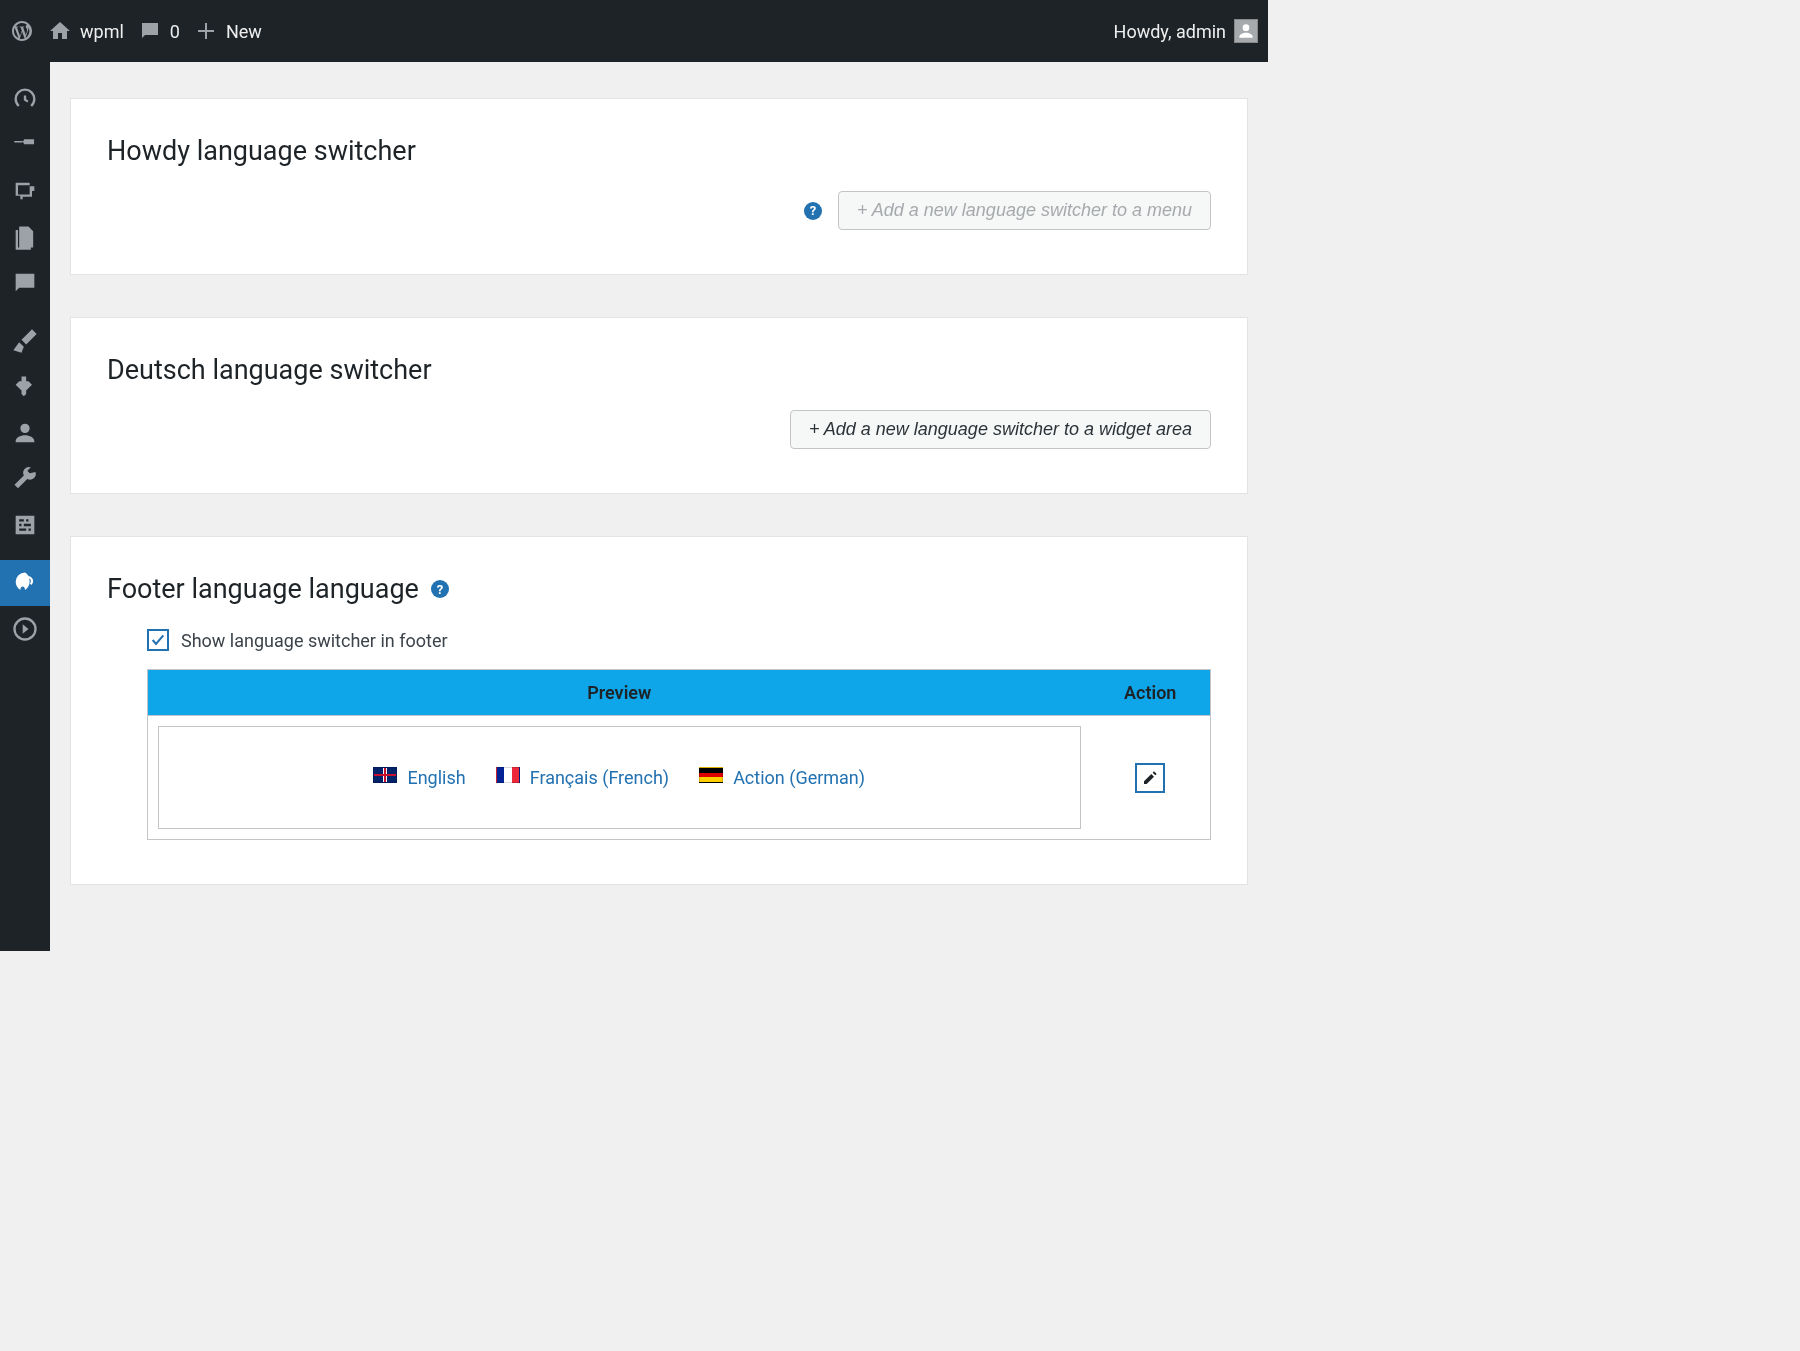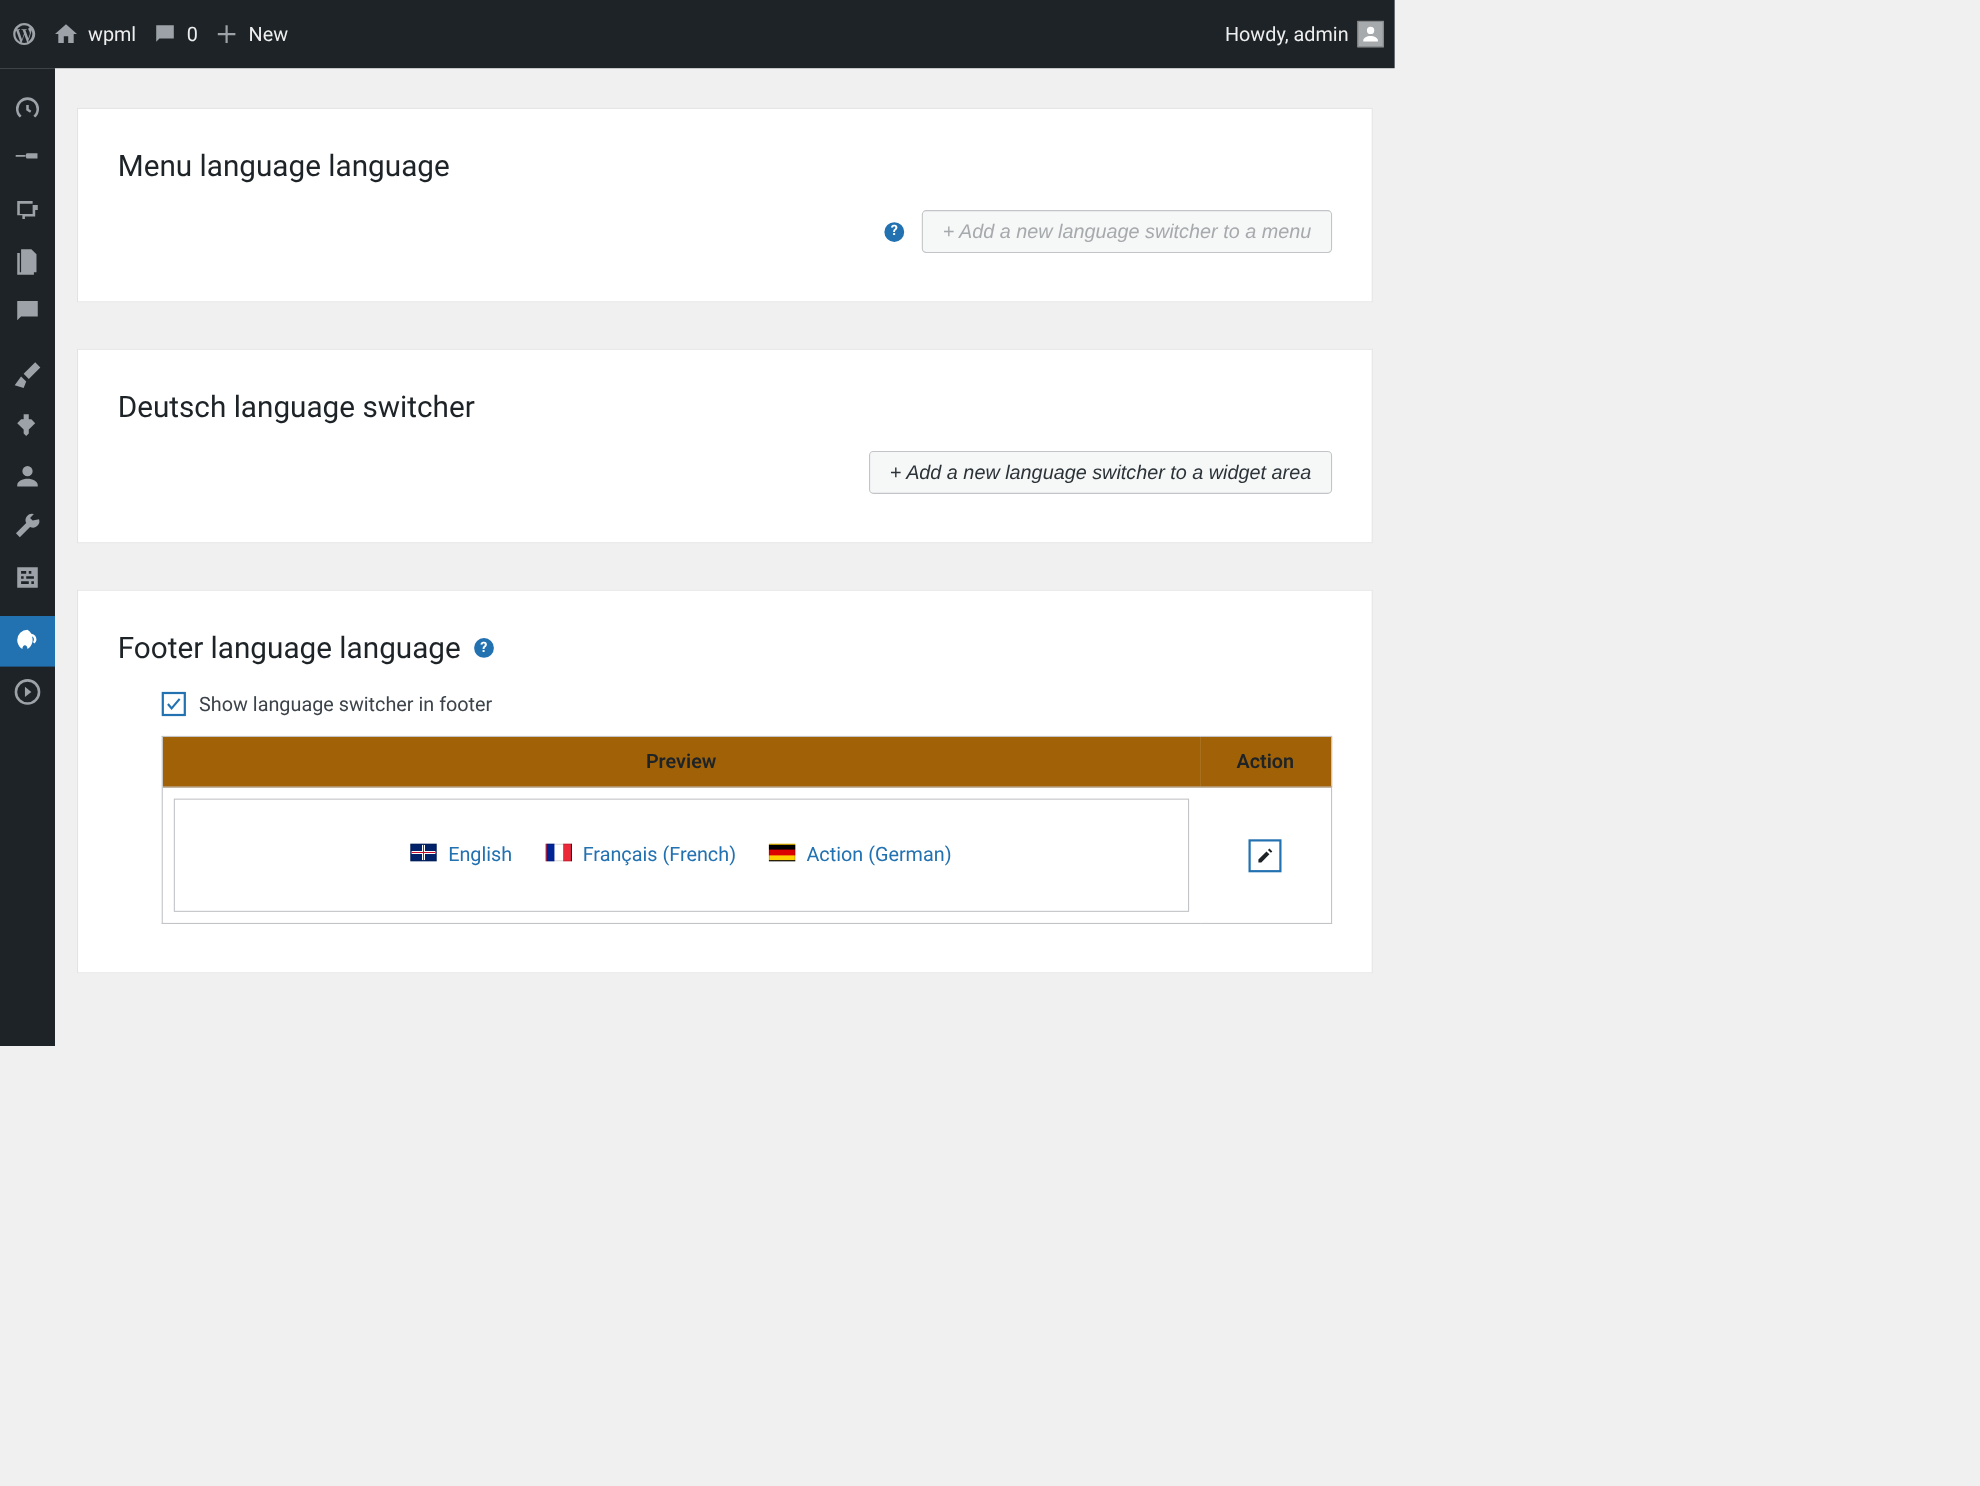--- a/index.html
+++ b/index.html
@@ -24,21 +24,21 @@
 .panel h2 { font-size: 27px; font-weight: 400; color: #1d2327; margin-bottom: 24px; display: flex; align-items: center; gap: 12px; }
 .panel .btnrow { display: flex; justify-content: flex-end; align-items: center; gap: 16px; }
 .helpicon { width: 18px; height: 18px; background: #2271b1; border-radius: 50%; color: #fff; font-size: 13px; font-weight: 700; display: flex; align-items: center; justify-content: center; cursor: pointer; }
 .helpicon.inline { display: inline-flex; vertical-align: middle; }
 .btn { border: 1px solid #c3c4c7; background: #f6f7f7; color: #2c3338; padding: 8px 18px; font-size: 18px; border-radius: 4px; cursor: pointer; font-style: italic; }
 .btn.disabled { color: #a7aaad; cursor: default; }
 .checkrow { display: flex; align-items: flex-end; gap: 12px; margin: 0 0 18px 40px; font-size: 18px; color: #3c434a; }
 .checkbox { width: 22px; height: 22px; border: 2px solid #2271b1; display: flex; align-items: center; justify-content: center; cursor: pointer; }
 .checkbox svg { width: 16px; height: 16px; fill: none; stroke: #2271b1; stroke-width: 3; }
 table.sw { width: calc(100% - 40px); margin-left: 40px; border-collapse: collapse; border: 1px solid #c3c4c7; }
-table.sw th { background: #a16207; border-bottom: 1px solid #c3c4c7; padding: 12px; font-size: 18px; color: #1d2327; font-weight: 600; text-align: center; }
+table.sw th { background: #0ea5e9; border-bottom: 1px solid #c3c4c7; padding: 12px; font-size: 18px; color: #1d2327; font-weight: 600; text-align: center; }
 table.sw th:last-child { width: 120px; }
 table.sw td { padding: 10px; vertical-align: middle; }
 .preview-box { border: 1px solid #c3c4c7; padding: 40px 20px; display: flex; justify-content: center; gap: 30px; }
 .lang { display: flex; align-items: flex-start; gap: 10px; color: #2271b1; font-size: 18px; cursor: pointer; }
 .flag { width: 24px; height: 16px; display: inline-block; border: 1px solid rgba(0,0,0,0.15); position: relative; overflow: hidden; }
 .flag-en { background: linear-gradient(#012169,#012169); }
 .flag-en::before { content:''; position:absolute; inset:0; background: linear-gradient(to bottom, transparent 40%, #fff 40%, #fff 60%, transparent 60%), linear-gradient(to right, transparent 42%, #fff 42%, #fff 58%, transparent 58%); }
 .flag-en::after { content:''; position:absolute; inset:0; background: linear-gradient(to bottom, transparent 44%, #c8102e 44%, #c8102e 56%, transparent 56%), linear-gradient(to right, transparent 46%, #c8102e 46%, #c8102e 54%, transparent 54%); }
 .flag-fr { background: linear-gradient(to right, #002395 0 33.3%, #fff 33.3% 66.6%, #ed2939 66.6% 100%); }
 .flag-de { background: linear-gradient(to bottom, #000 0 33.3%, #dd0000 33.3% 66.6%, #ffce00 66.6% 100%); }
@@ -150,21 +150,21 @@
         <svg viewBox="0 0 24 24">
           <circle cx="12" cy="12" r="9" fill="none" stroke="#9ca2a7" stroke-width="2"></circle>
           <path d="M10 8l5 4-5 4z"></path>
         </svg>
       </div>
   </div>
 
   <div class="content">
 
     <div class="panel">
-      <h2>Menu language language</h2>
+      <h2>Howdy language switcher</h2>
       <div class="btnrow">
         <span class="helpicon">?</span>
         <button class="btn disabled">+ Add a new language switcher to a menu</button>
       </div>
     </div>
 
     <div class="panel">
       <h2>Deutsch language switcher</h2>
       <div class="btnrow">
         <button class="btn">+ Add a new language switcher to a widget area</button>

